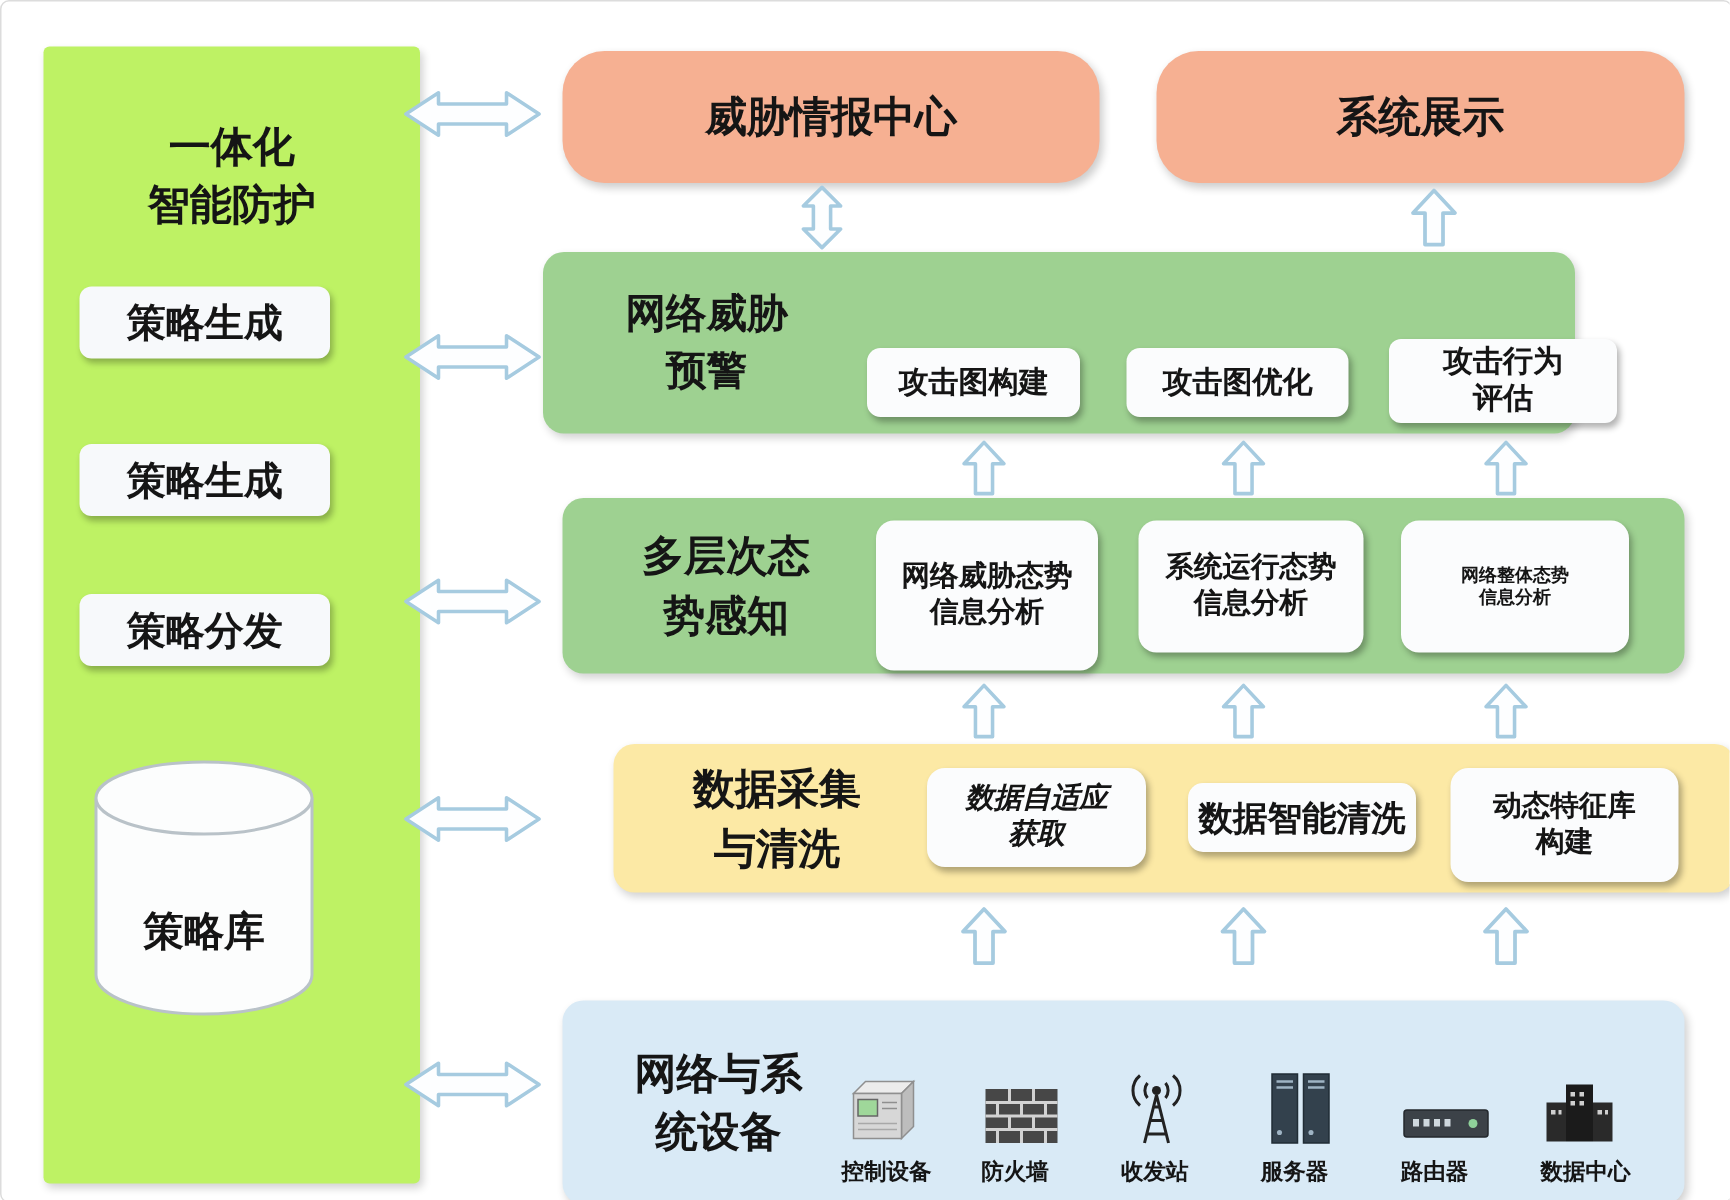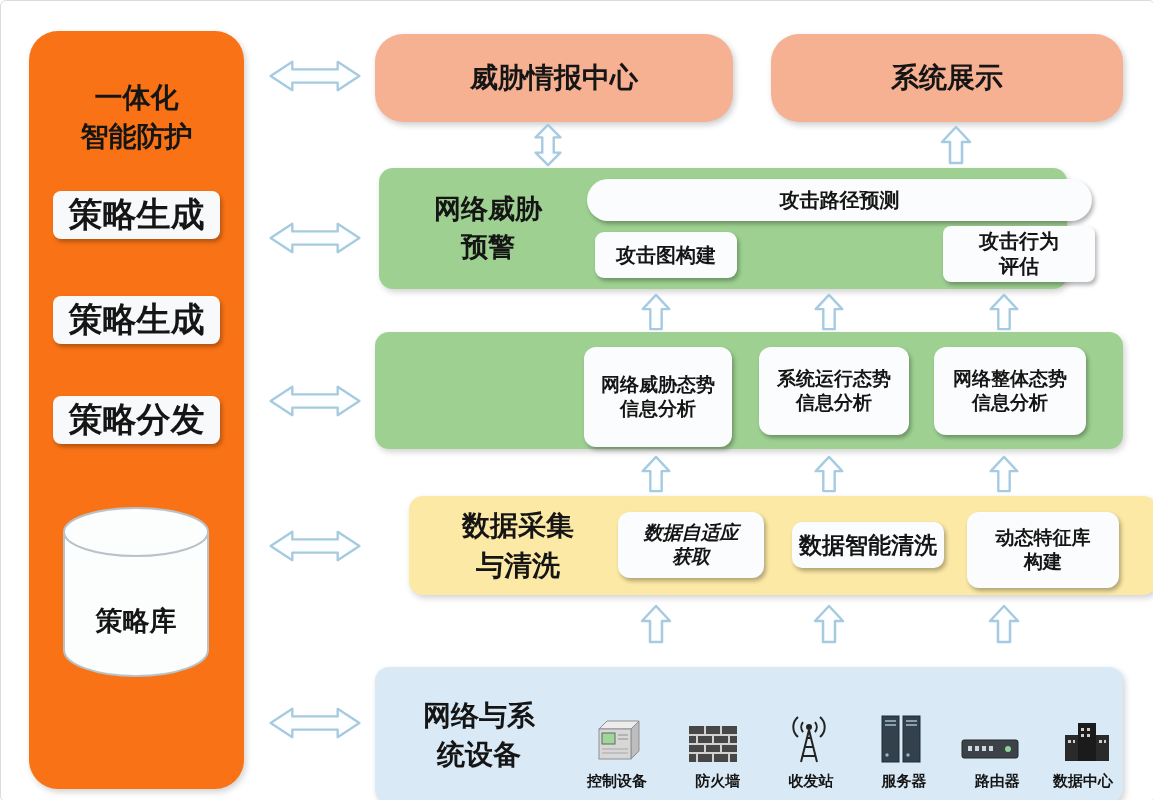--- a/index.html
+++ b/index.html
@@ -1,31 +1,31 @@
 <!DOCTYPE html>
 <html><head>
 <meta charset="utf-8">
 <style>
   html,body{margin:0;padding:0;background:#ffffff;}
   .canvas{position:relative;width:1153px;height:800px;background:#ffffff;border:1px solid #dcdcdc;border-radius:6px;overflow:hidden;
           font-family:"Liberation Sans","DejaVu Sans",sans-serif;color:#151515;}
   .abs{position:absolute;}
   .pre{white-space:pre-line;}
   .center{display:flex;align-items:center;justify-content:center;text-align:center;}
-  .sidebar{background:#f97316;border-radius:29px;box-shadow:2px 3px 6px rgba(0,0,0,.18);}
+  .sidebar{background:#bef264;border-radius:4px;box-shadow:2px 3px 6px rgba(0,0,0,.18);padding-left:36px;}
   .side-title{font-weight:bold;font-size:28px;line-height:1.4;}
-  .pill{background:#f7f9fb;border-radius:8px;box-shadow:2px 3px 4px rgba(0,0,0,.28);font-weight:bold;font-size:34px;text-align:center;}
+  .pill{background:#f7f9fb;border-radius:8px;box-shadow:2px 3px 4px rgba(0,0,0,.28);font-weight:bold;font-size:26px;text-align:center;}
   .orange-box{background:#f6b092;border-radius:28px;box-shadow:2px 3px 6px rgba(0,0,0,.2);font-weight:bold;font-size:28px;}
   .panel{border-radius:14px;box-shadow:2px 3px 6px rgba(0,0,0,.18);}
   .green{background:#9ed191;}
   .yellow{background:#fce9a5;}
   .blue{background:#d9eaf6;margin-top:14px;}
   .panel-title{font-weight:bold;font-size:27px;line-height:1.4;}
   .white-box{background:#fbfcfd;box-shadow:2px 3px 4px rgba(0,0,0,.3);font-weight:bold;line-height:1.25;}
-  .device{display:flex;flex-direction:column;align-items:flex-end;justify-content:flex-end;width:86px;}
+  .device{display:flex;flex-direction:column;align-items:flex-start;justify-content:flex-end;width:86px;}
   .iconwrap{height:62px;display:flex;align-items:flex-end;justify-content:center;}
   .dlabel{margin-top:7px;font-weight:bold;font-size:15px;white-space:nowrap;}
   .arrow path{fill:#fdfeff;stroke:#a6cbe0;stroke-width:2.5;stroke-linejoin:round;}
   .devrow{display:flex;justify-content:space-between;}
   .cyl-label{font-weight:bold;font-size:27px;}
 </style>
 </head>
 <body>
 
 <div class="canvas">
@@ -39,35 +39,37 @@
     <svg class="abs" style="left:32px;top:475px;" width="150" height="172" viewBox="0 0 150 172">
       <path d="M3 26 v118 a72 26 0 0 0 144 0 V26" fill="#fcfdfd" stroke="#b9c2c8" stroke-width="2"></path>
       <ellipse cx="75" cy="26" rx="72" ry="24" fill="#fcfdfd" stroke="#b9c2c8" stroke-width="2"></ellipse>
     </svg>
     <div class="abs cyl-label center" style="left:32px;top:560px;width:150px;height:60px;">策略库</div>
   </div>
 
   <div class="orange-box abs center" style="left:374px;top:33px;width:358px;height:88px;">威胁情报中心</div>
   <div class="orange-box abs center" style="left:770px;top:33px;width:352px;height:88px;">系统展示</div>
 
-  <div class="panel green abs" style="left:378px;top:167px;width:688px;height:121px;">
+  <div class="panel green abs" style="left:361px;top:167px;width:688px;height:121px;">
     <div class="abs panel-title pre center" style="left:18px;top:0;width:182px;height:100%;">网络威胁
 预警</div>
-    <div class="abs white-box pre center" style="left:208px;top:11px;width:505px;height:42px;border-radius:21px;font-size:20px;">攻击路径预测</div>
     <div class="abs white-box pre center" style="left:216px;top:64px;width:142px;height:46px;border-radius:9px;font-size:20px;">攻击图构建</div>
+    <div class="abs white-box pre center" style="left:389px;top:64px;width:148px;height:46px;border-radius:9px;font-size:20px;">攻击图优化</div>
     <div class="abs white-box pre center" style="left:564px;top:58px;width:152px;height:56px;border-radius:8px;font-size:20px;">攻击行为
 评估</div>
   </div>
 
   <div class="panel green abs" style="left:374px;top:331px;width:748px;height:117px;">
+    <div class="abs panel-title pre center" style="left:18px;top:0;width:182px;height:100%;font-size:28px;">多层次态
+势感知</div>
     <div class="abs white-box pre center" style="left:209px;top:15px;width:148px;height:100px;border-radius:12px;font-size:19px;">网络威胁态势
 信息分析</div>
     <div class="abs white-box pre center" style="left:384px;top:15px;width:150px;height:88px;border-radius:12px;font-size:19px;">系统运行态势
 信息分析</div>
-    <div class="abs white-box pre center" style="left:559px;top:15px;width:152px;height:88px;border-radius:12px;font-size:19px;">网络整体态势
+    <div class="abs white-box pre center" style="left:559px;top:15px;width:152px;height:88px;border-radius:12px;font-size:12px;">网络整体态势
 信息分析</div>
   </div>
 
   <div class="panel yellow abs" style="left:374px;top:495px;width:748px;height:99px;margin-left:34px;">
     <div class="abs panel-title pre center" style="left:18px;top:0;width:182px;height:100%;font-size:28px;">数据采集
 与清洗</div>
     <div class="abs white-box pre center" style="left:209px;top:16px;width:146px;height:66px;border-radius:12px;font-size:19px;font-style:italic;">数据自适应
 获取</div>
     <div class="abs white-box pre center" style="left:383px;top:26px;width:152px;height:46px;border-radius:10px;font-size:23px;">数据智能清洗</div>
     <div class="abs white-box pre center" style="left:558px;top:16px;width:152px;height:76px;border-radius:12px;font-size:19px;">动态特征库

